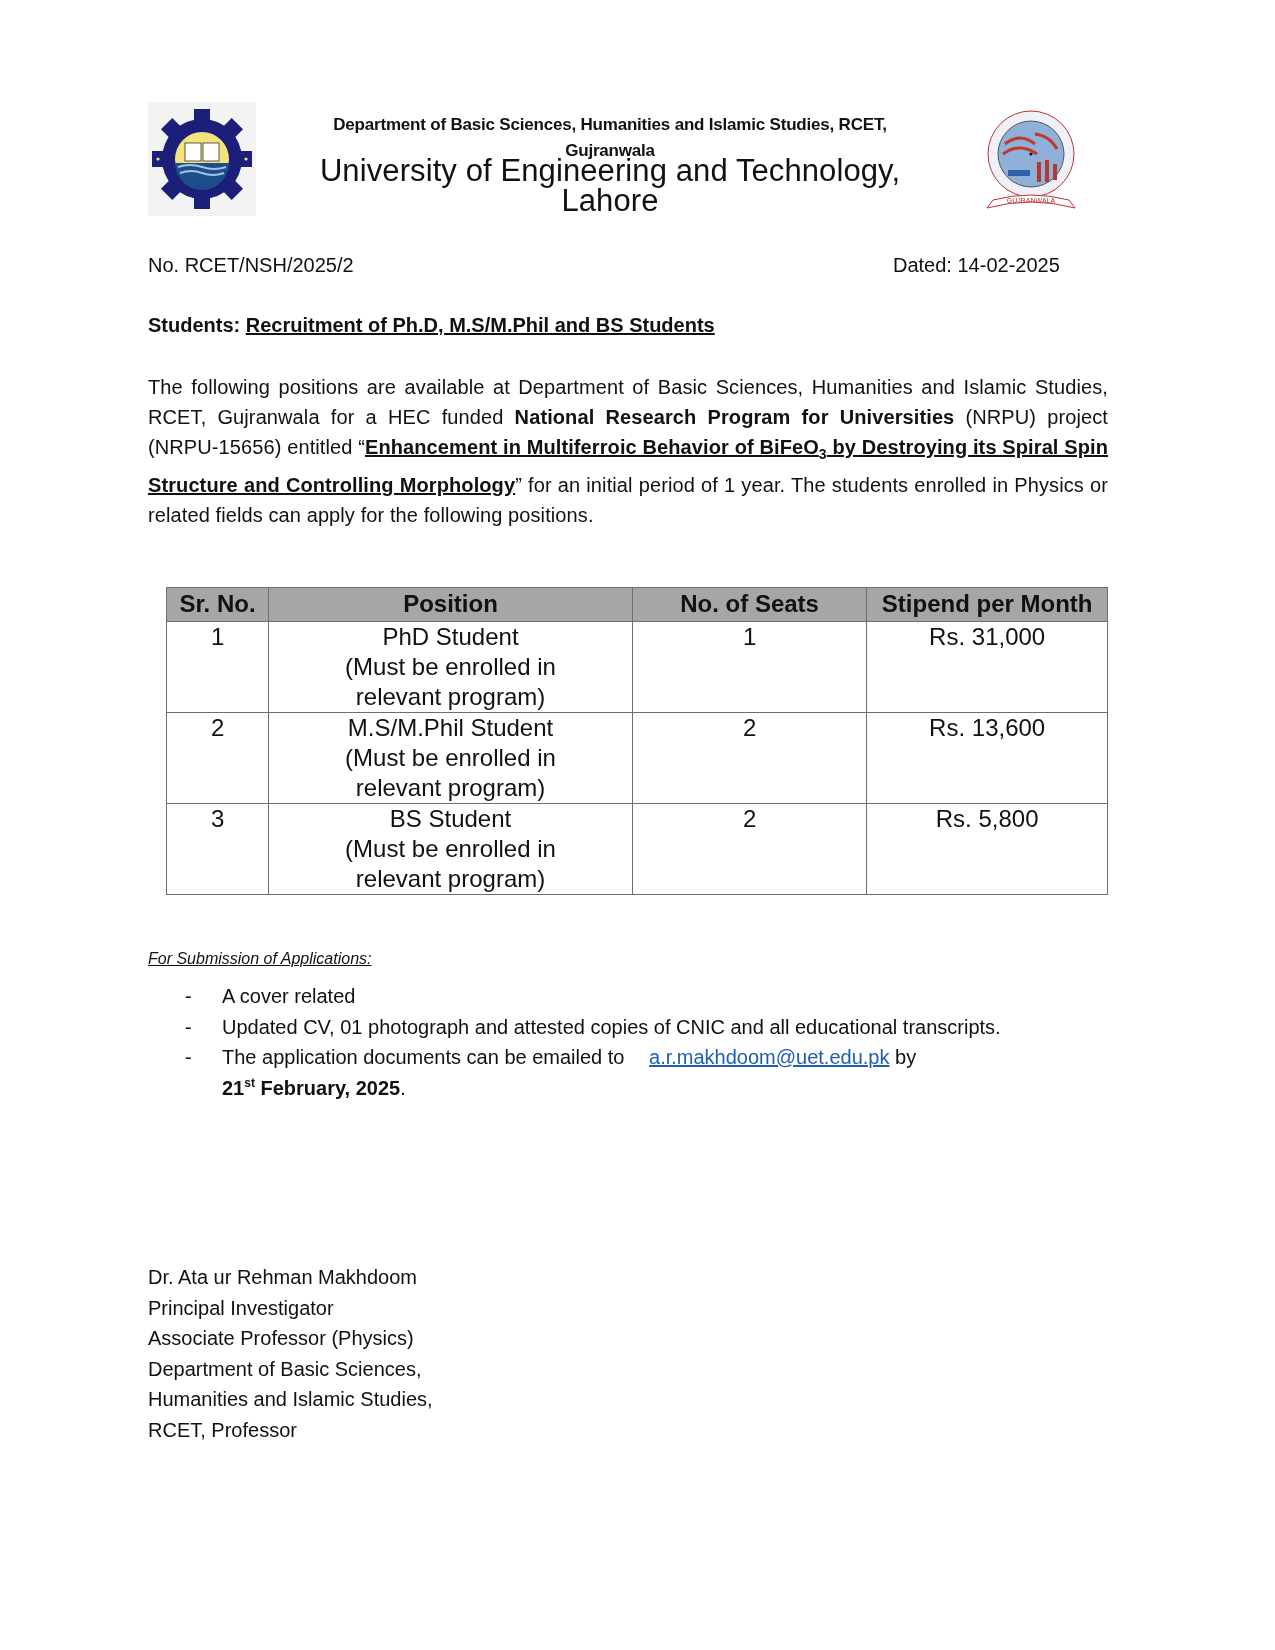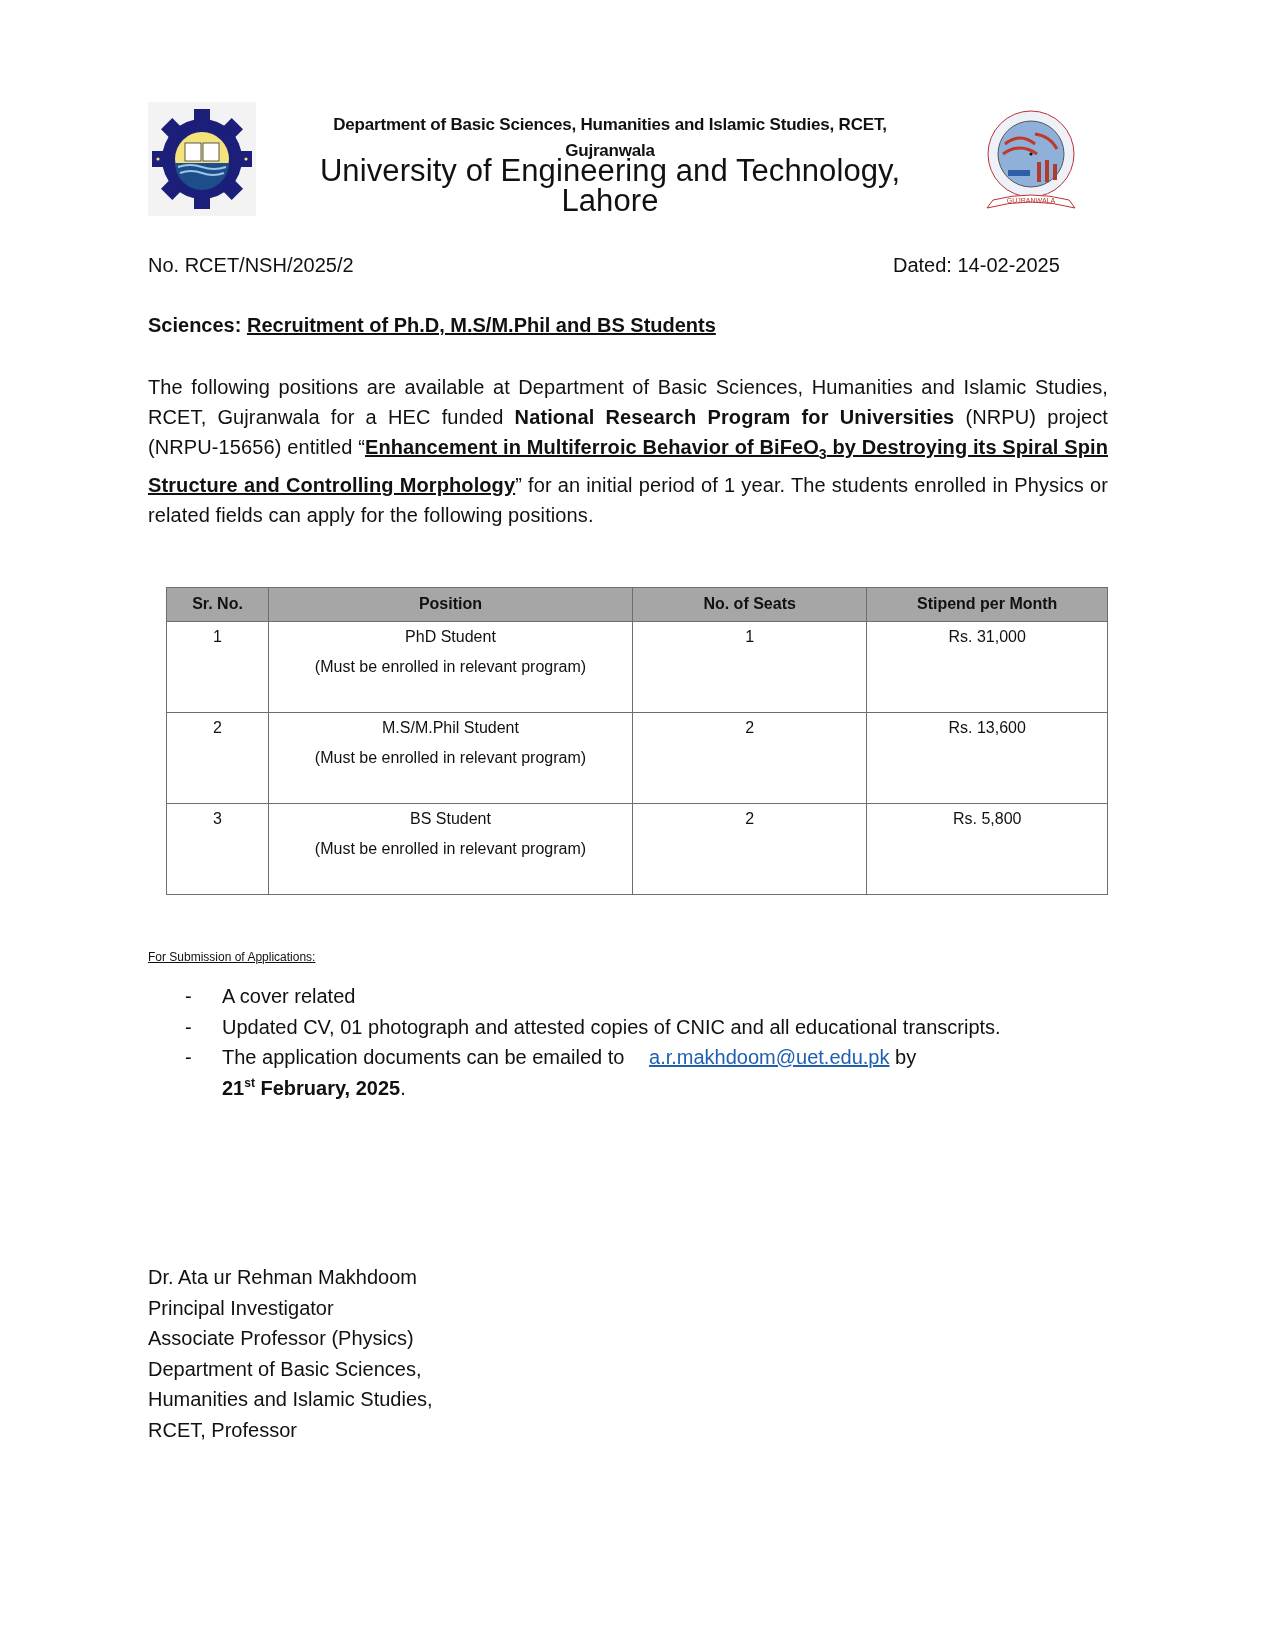--- a/index.html
+++ b/index.html
@@ -20,28 +20,28 @@
   .subject { left: 148px; top: 314px; font-size: 20px; font-weight: bold; }
   .subject u { text-decoration: underline; }
 
   .para { left: 148px; top: 372px; width: 960px; font-size: 20px; line-height: 30.2px;
           text-align: justify; text-align-last: left; letter-spacing: 0.1px; }
   .para b { font-weight: bold; }
   .para .ul { text-decoration: underline; font-weight: bold; }
 
   
   table.positions { position: absolute; left: 166px; top: 587px; width: 942px;
-                    border-collapse: collapse; font-size: 16px; }
+                    border-collapse: collapse; font-size: 24px; }
   table.positions th, table.positions td { border: 1.5px solid #6e6e6e; text-align: center;
                     vertical-align: top; padding: 0 4px; line-height: 30px; }
   table.positions th { background: #a6a6a6; font-weight: bold; height: 32px; padding-top: 1px; }
   table.positions td { height: 90px; }
   .c1 { width: 94px; } .c2 { width: 358px; } .c3 { width: 228px; margin-left: 41px; } .c4 { width: 234px; }
 
-  .sub-head { left: 148px; top: 950px; font-size: 12px; text-decoration: underline; }
+  .sub-head { left: 148px; top: 950px; font-size: 16px; text-decoration: underline; font-style: italic; }
   .req-list { left: 148px; top: 981px; font-size: 20px; line-height: 30.5px; margin: 0; padding: 0; list-style: none; }
   .req-list li { position: relative; padding-left: 74px; }
   .req-list .dash { position: absolute; left: 37px; }
   .email { color: #1f5fb0; text-decoration: underline; margin-left: 19px; }
   sup { font-size: 12px; line-height: 0; vertical-align: super; }
 
   .sig { left: 148px; top: 1262px; font-size: 20px; line-height: 30.5px; }
 </style>
 </head>
 <body>
@@ -92,21 +92,21 @@
     <circle cx="56" cy="50" r="1.6" fill="#111"></circle>
     <path d="M18,96 Q56,86 94,96 L100,104 Q56,92 12,104 Z" fill="#fff" stroke="#b33" stroke-width="1"></path>
     <text x="56" y="99" font-size="7" text-anchor="middle" fill="#b33" font-family="Liberation Sans, sans-serif">GUJRANWALA</text>
   </svg>
 </div>
 
 <div class="abs ref">No. RCET/NSH/2025/2</div>
 <div class="abs date">Dated: 14-02-2025</div>
 
 <div class="abs subject">
-  <span>Sciences:</span>
+  <span>Students:</span>
   <u>Recruitment of Ph.D, M.S/M.Phil and BS Students</u>
 </div>
 
 <div class="abs para"><span>The following positions are available at Department of Basic Sciences, Humanities and Islamic Studies, RCET, Gujranwala for a HEC funded </span><b>National Research Program for Universities</b><span> (NRPU) project (NRPU-15656) entitled “</span><span class="ul"><span>Enhancement in Multiferroic Behavior of BiFeO</span><sub style="font-size:14px;">3</sub><span> by Destroying its Spiral Spin Structure and Controlling Morphology</span></span><span>” for an initial period of 1 year. The students enrolled in Physics or related fields can apply for the following positions.</span></div>
 
 <table class="positions">
   <thead>
     <tr>
       <th class="c1">Sr. No.</th>
       <th class="c2">Position</th>

